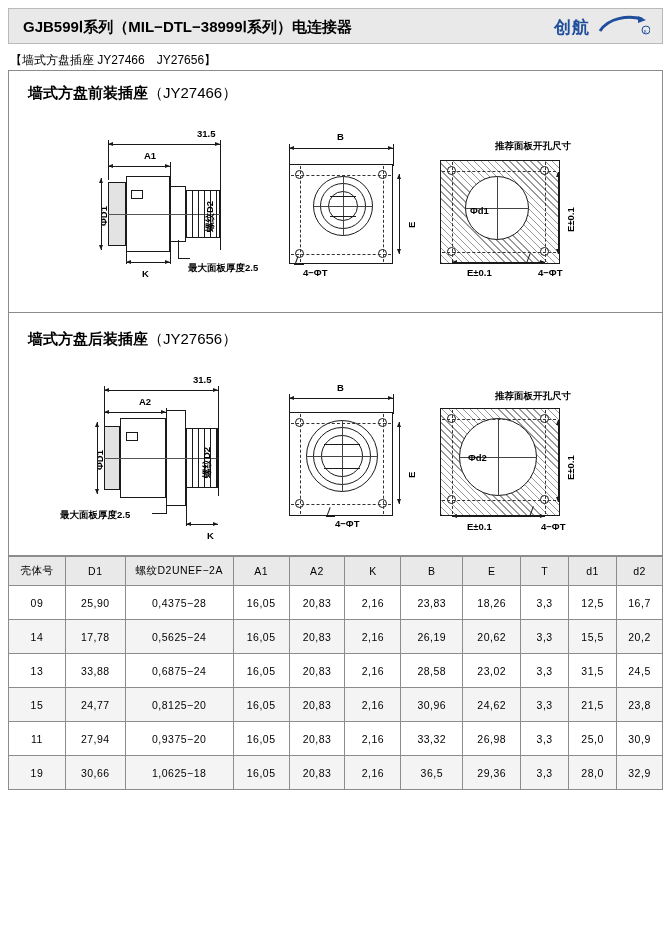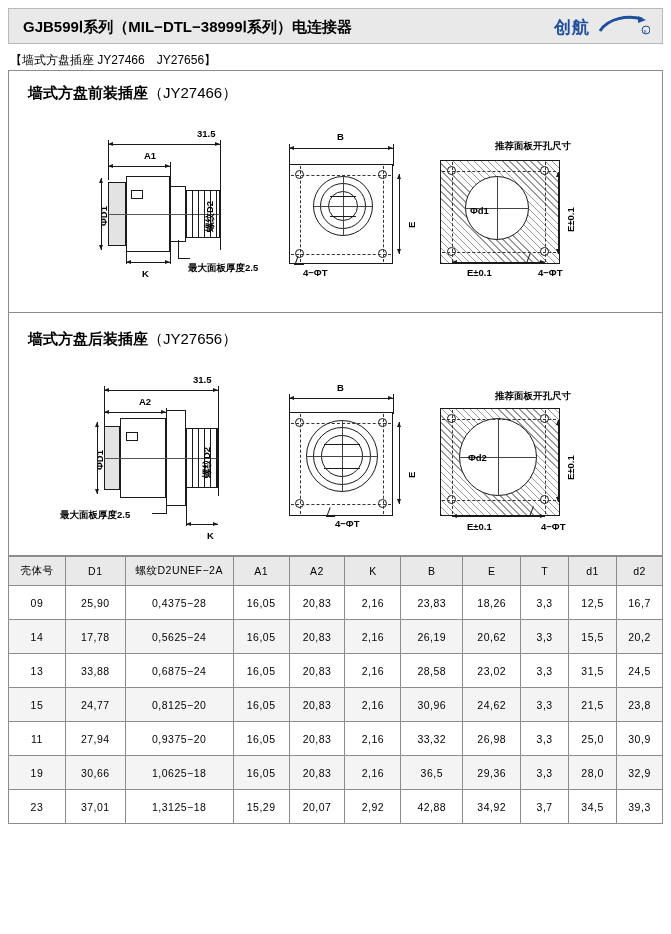--- a/index.html
+++ b/index.html
@@ -429,29 +429,16 @@
         <td>1,0625−18</td>
         <td>16,05</td>
         <td>20,83</td>
         <td>2,16</td>
         <td>36,5</td>
         <td>29,36</td>
         <td>3,3</td>
         <td>28,0</td>
         <td>32,9</td>
       </tr>
-      <tr>
-        <td>23</td>
-        <td>37,01</td>
-        <td>1,3125−18</td>
-        <td>15,29</td>
-        <td>20,07</td>
-        <td>2,92</td>
-        <td>42,88</td>
-        <td>34,92</td>
-        <td>3,7</td>
-        <td>34,5</td>
-        <td>39,3</td>
-      </tr>
     </tbody>
   </table>
 
 </div>
 
 </body></html>

